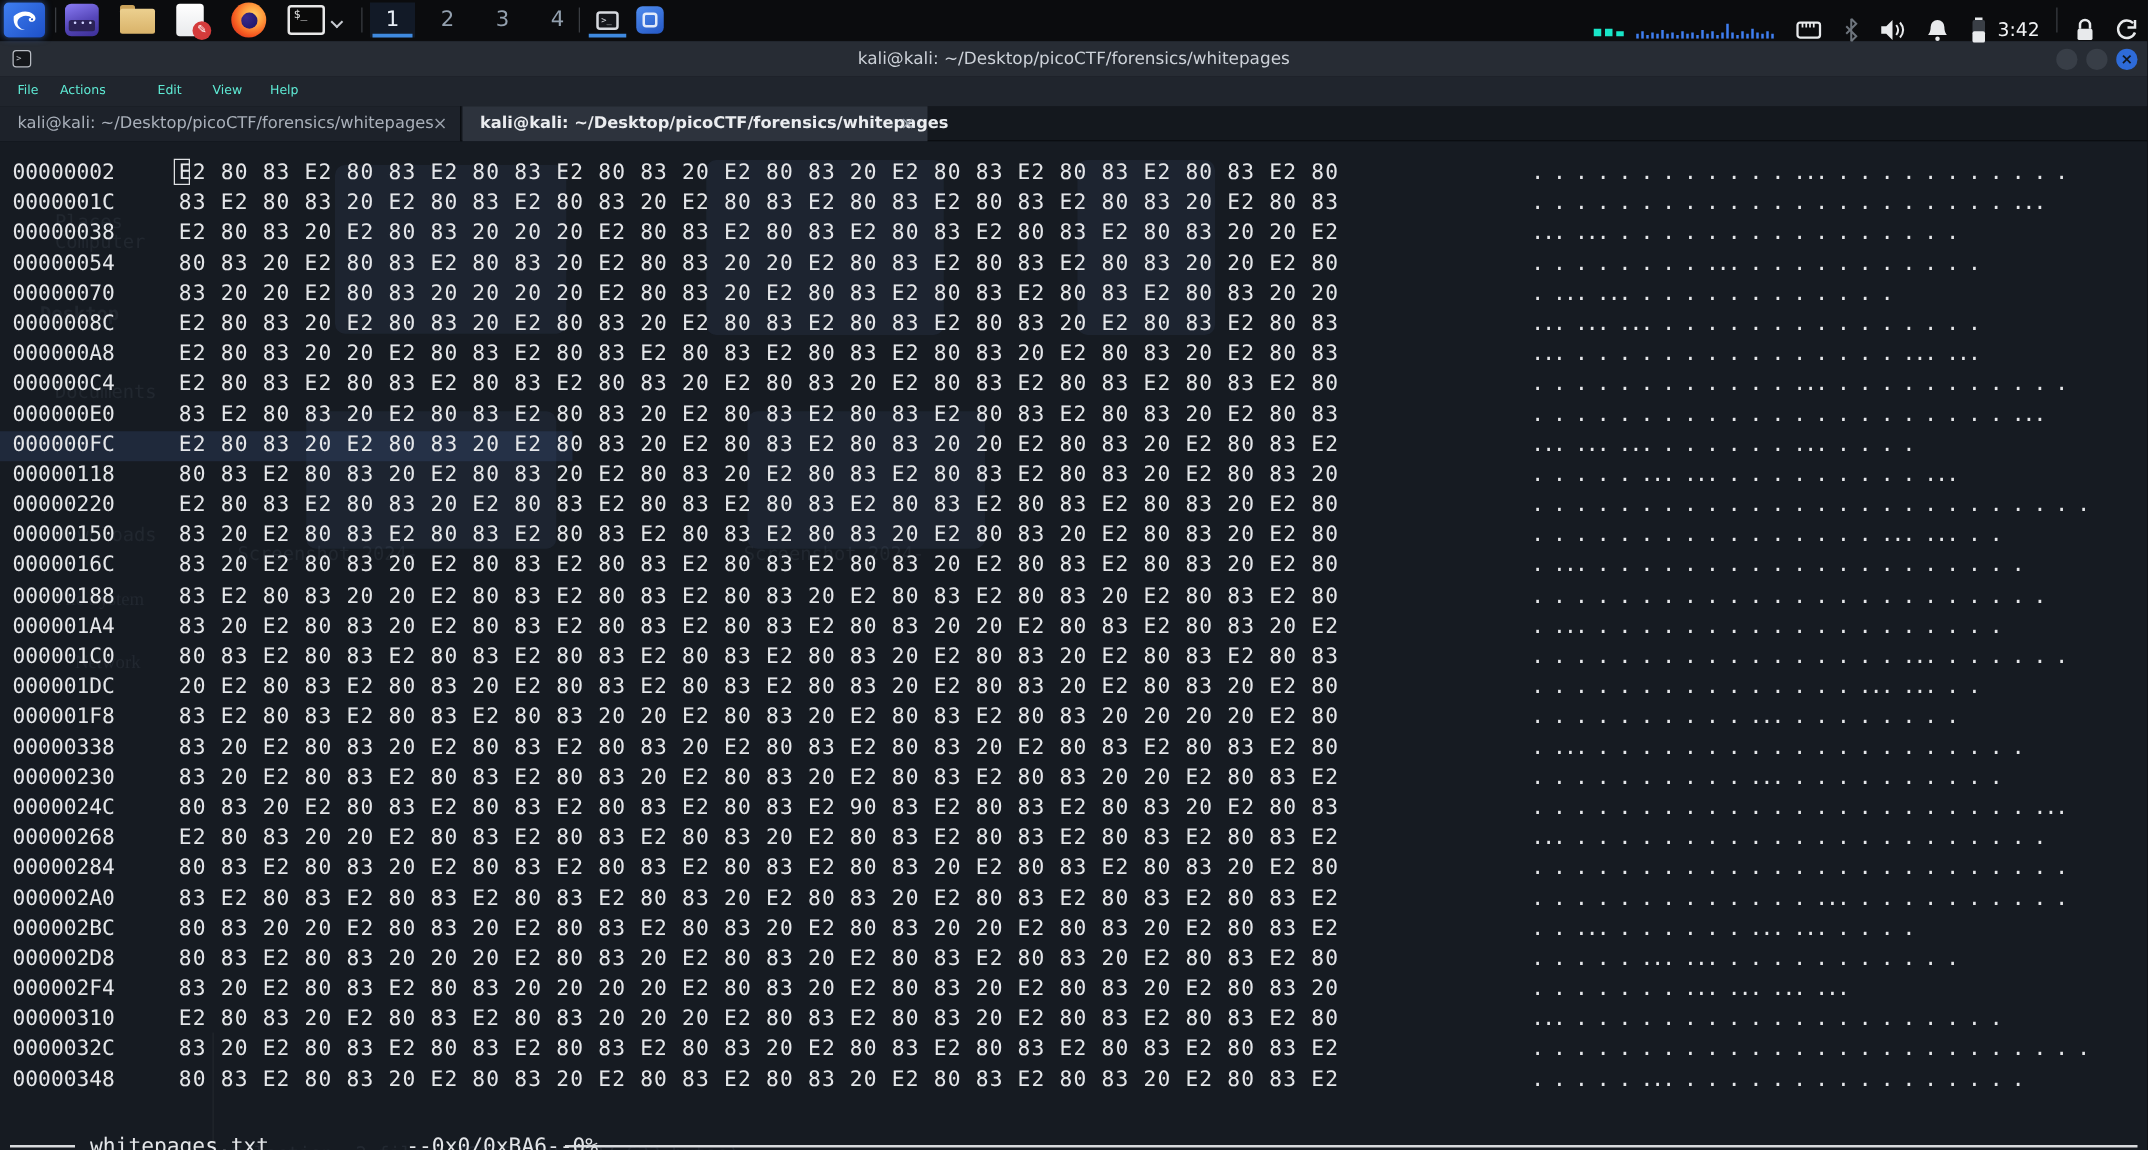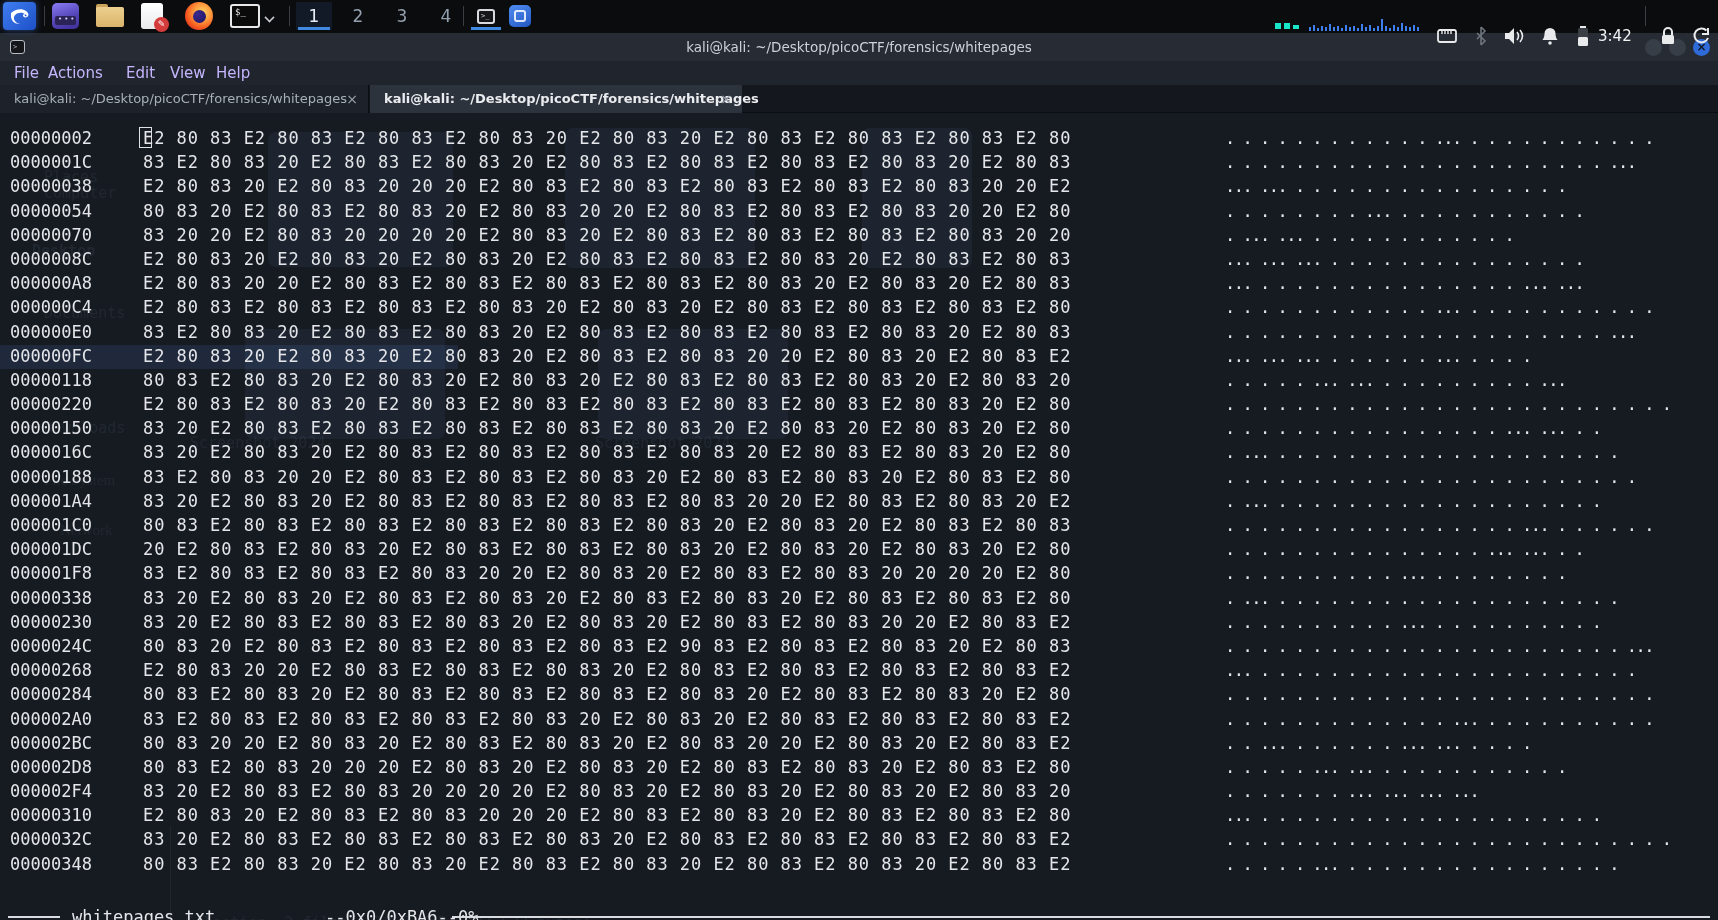--- a/index.html
+++ b/index.html
@@ -28,32 +28,32 @@
   #chevron-down::before { content:""; position:absolute; left:0; top:2px; width:7px; height:7px; border-right:2px solid #c7cbd1; border-bottom:2px solid #c7cbd1; transform:rotate(45deg) scale(.8); }
   .ws { position:absolute; top:2px; width:36px; height:28px; text-align:center; line-height:28px; font-size:17px; color:#93a0ae; }
   .ws.active { color:#e7edf5; background:rgba(70,130,220,.12); }
   .ws.active::after { content:""; position:absolute; left:2px; right:2px; bottom:0; height:3px; background:#3f8ae0; }
   .wintile { position:absolute; top:2px; width:32px; height:28px; display:flex; align-items:center; justify-content:center; }
   .wintile.active::after { content:""; position:absolute; left:1px; right:1px; bottom:0; height:3px; background:#3f8ae0; }
   #tile-term-icon { width:18px; height:15px; background:#14161a; border:2px solid #d7dadf; border-radius:3px; color:#d7dadf; font-size:7px; line-height:11px; padding-left:2px; font-family:"DejaVu Sans Mono",monospace; }
   #tile-blue-icon { width:22px; height:22px; border-radius:5px; background:linear-gradient(150deg,#4f8df0,#2457c4); position:relative; }
   #tile-blue-icon::after { content:""; position:absolute; left:5px; top:5px; right:5px; bottom:5px; border:2px solid rgba(255,255,255,.85); border-radius:3px; }
   #sysgraph { position:absolute; left:1265px; top:1px; width:168px; height:30px; }
-  .tray { position:absolute; top:12px; height:48px; display:flex; align-items:center; }
+  .tray { position:absolute; top:0; height:48px; display:flex; align-items:center; }
   #clock { left:1598px; color:#f2f3f5; font-size:15px; }
   svg .ln { stroke:#e8eaec; fill:none; stroke-width:1.6; }
   
   #win { position:absolute; left:0; top:33px; width:1718px; height:887px; background:#161b22; }
   #titlebar { position:absolute; left:0; top:0; width:100%; height:28px; background:#272c34; }
   #win-icon { position:absolute; left:10px; top:7px; width:15px; height:14px; border:1.5px solid #b8bcc3; border-radius:3px; background:#14161a; color:#b8bcc3; font-size:7px; line-height:12px; padding-left:2px; font-family:"DejaVu Sans Mono",monospace; }
   #win-title { position:absolute; left:0; right:0; top:0; height:28px; text-align:center; line-height:28px; color:#ccd1d8; font-size:13.5px; }
   .winbtn { position:absolute; top:6px; width:17px; height:17px; border-radius:50%; background:#383e47; }
   #btn-close { background:#2e6bd8; color:#10171f; font-weight:bold; font-size:12px; text-align:center; line-height:17px; }
   #menubar { position:absolute; left:0; top:28px; width:100%; height:24px; background:#20252d; }
-  .menu-item { position:absolute; top:0; height:24px; line-height:24px; color:#c4b5fd; font-size:15px; }
+  .menu-item { position:absolute; top:0; height:24px; line-height:24px; color:#5eead4; font-size:10px; }
   #tabbar { position:absolute; left:0; top:52px; width:100%; height:28px; background:#14181e; border-bottom:1px solid #0a0d11; }
   .tab { position:absolute; top:0; height:28px; font-size:13px; line-height:28px; padding:0 30px 0 14px; white-space:nowrap; }
   .tab.inactive { background:#1d222a; color:#a9b0ba; border-right:1px solid #0a0d11; }
   .tab.active { background:#2d333d; color:#eaecef; font-weight:bold; }
   .tab .x { position:absolute; right:10px; top:0; color:#9aa1ab; font-weight:normal; font-size:14px; }
   
   #termview { position:absolute; left:0; top:81px; width:1718px; height:806px;
     font-family:"DejaVu Sans Mono","Liberation Mono",monospace; font-size:17px; color:#e4e6e9; }
   #rows { position:absolute; left:0; top:12px; }
   .hrow { position:relative; height:24.2px; line-height:24.2px; white-space:nowrap; }

